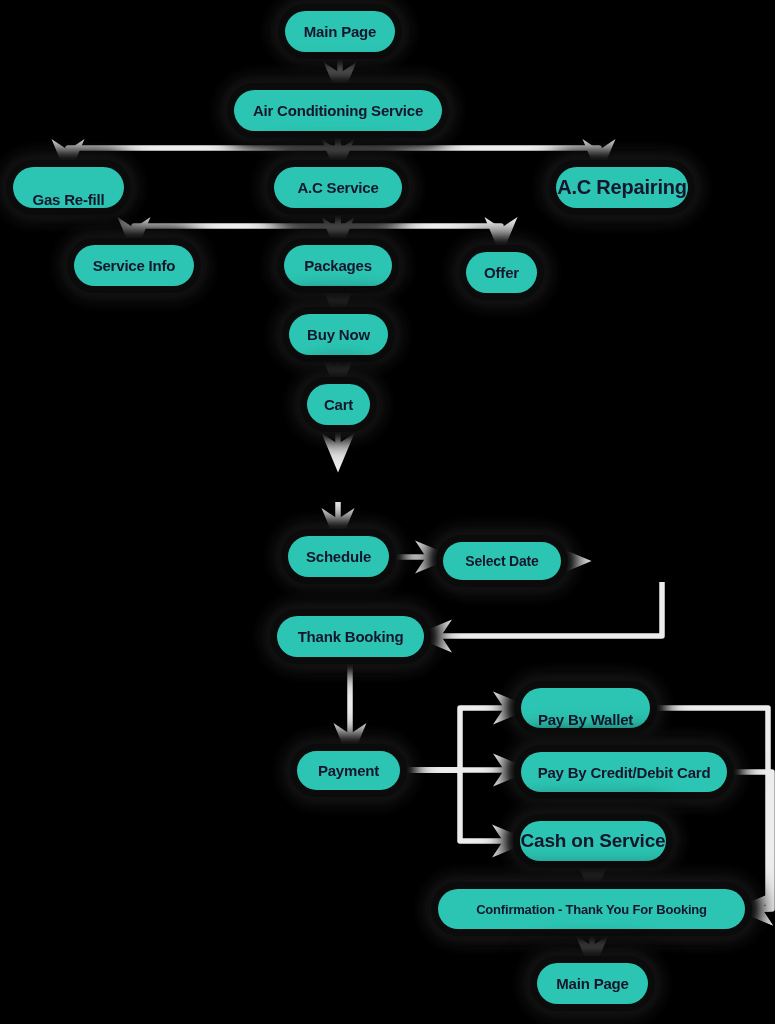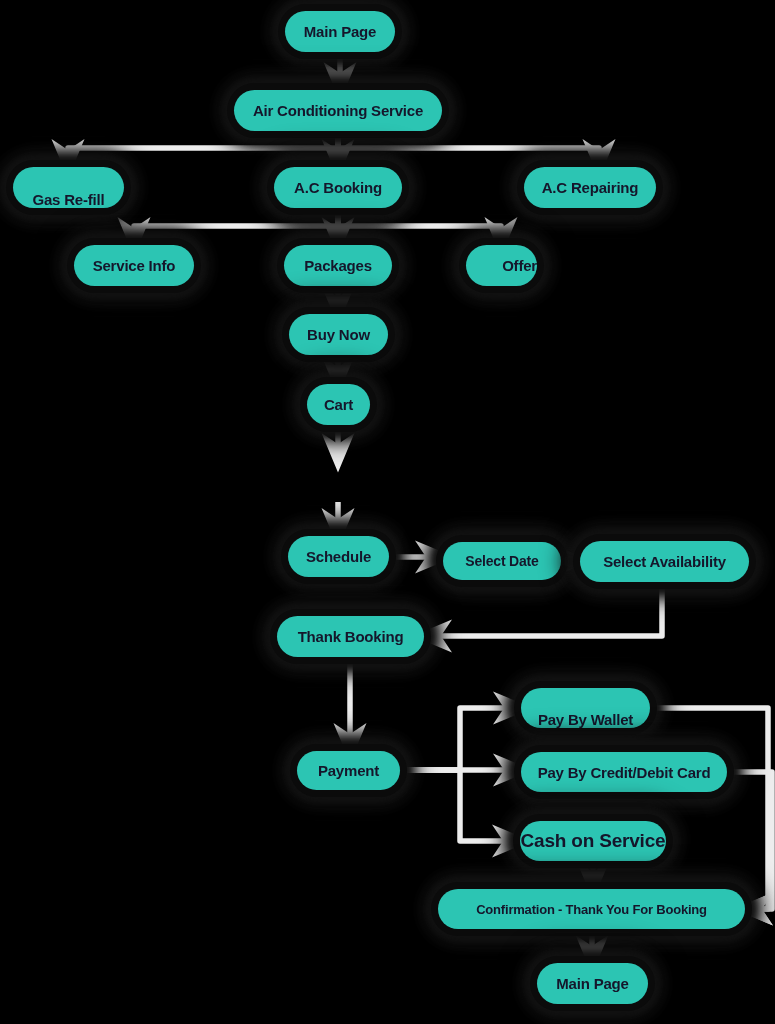--- a/index.html
+++ b/index.html
@@ -77,48 +77,45 @@
   <div class="node" style="left:285px;top:11px;width:110px;height:41px;font-size:15px;">
     <span>Main Page</span>
   </div>
   <div class="node" style="left:234px;top:90px;width:208px;height:41px;font-size:15px;">
     <span>Air Conditioning Service</span>
   </div>
   <div class="node" style="left:13px;top:167px;width:111px;height:41px;font-size:15px;align-items:flex-end;">
     <span>Gas Re-fill</span>
   </div>
   <div class="node" style="left:274px;top:167px;width:128px;height:41px;font-size:15px;">
-    <span>A.C Booking</span>
+    <span>A.C Service</span>
   </div>
-  <div class="node" style="left:524px;top:167px;width:132px;height:41px;font-size:15px;">
+  <div class="node" style="left:556px;top:167px;width:132px;height:41px;font-size:20px;">
     <span>A.C Repairing</span>
   </div>
   <div class="node" style="left:74px;top:245px;width:120px;height:41px;font-size:15px;">
     <span>Service Info</span>
   </div>
   <div class="node" style="left:284px;top:245px;width:108px;height:41px;font-size:15px;">
     <span>Packages</span>
   </div>
-  <div class="node" style="left:466px;top:245px;width:71px;height:41px;font-size:15px;justify-content:flex-end;">
+  <div class="node" style="left:466px;top:252px;width:71px;height:41px;font-size:15px;">
     <span>Offer</span>
   </div>
   <div class="node" style="left:289px;top:314px;width:99px;height:41px;font-size:15px;">
     <span>Buy Now</span>
   </div>
   <div class="node" style="left:307px;top:384px;width:63px;height:41px;font-size:15px;">
     <span>Cart</span>
   </div>
   <div class="node" style="left:288px;top:536px;width:101px;height:41px;font-size:15px;">
     <span>Schedule</span>
   </div>
   <div class="node" style="left:443px;top:542px;width:118px;height:38px;font-size:14px;">
     <span>Select Date</span>
-  </div>
-  <div class="node" style="left:580px;top:541px;width:169px;height:41px;font-size:15px;">
-    <span>Select Availability</span>
   </div>
   <div class="node" style="left:277px;top:616px;width:147px;height:41px;font-size:15px;">
     <span>Thank Booking</span>
   </div>
   <div class="node" style="left:297px;top:751px;width:103px;height:39px;font-size:15px;">
     <span>Payment</span>
   </div>
   <div class="node" style="left:521px;top:688px;width:129px;height:40px;font-size:15px;align-items:flex-end;">
     <span>Pay By Wallet</span>
   </div>

